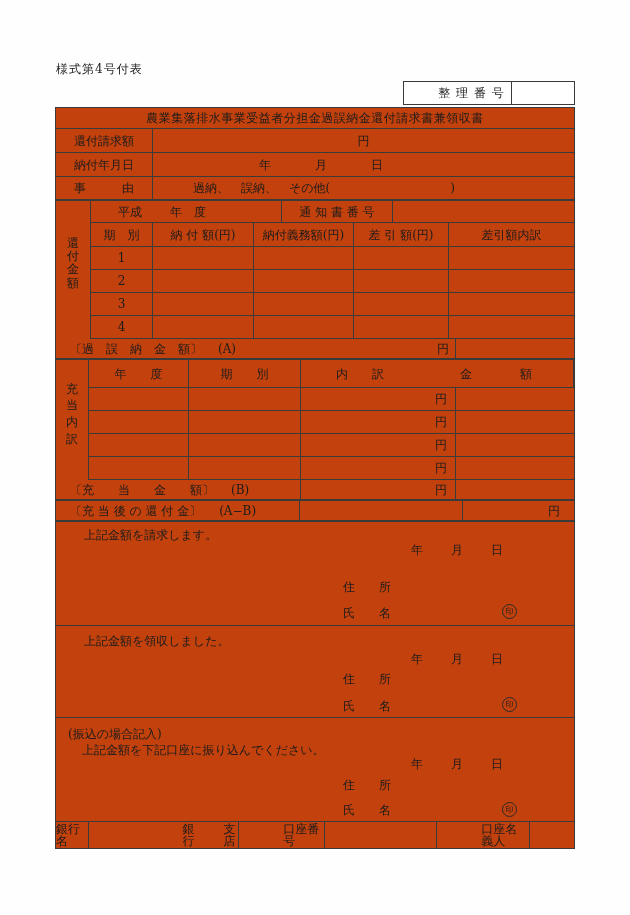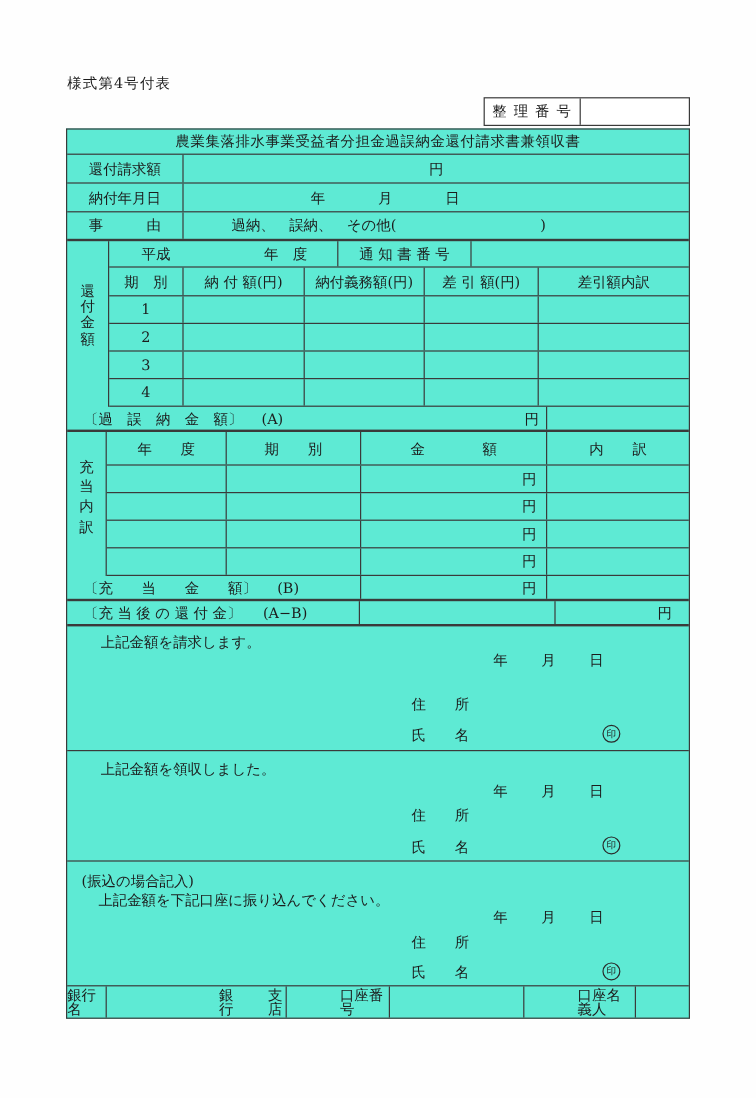--- a/index.html
+++ b/index.html
@@ -2,43 +2,43 @@
 <html><head>
 <meta charset="utf-8">
 <style>
   :root { --bc:#3a3a3a; --tc:#1c1c1c; }
   * { box-sizing:border-box; margin:0; padding:0; }
   html,body { background:#ffffff; }
   body { width:630px; height:915px; font-family:"DejaVu Serif","Liberation Serif",serif; color:var(--tc); font-size:12px; line-height:1; }
   .page { position:relative; width:630px; height:915px; background:#fefefe; overflow:hidden; }
   .form-code { position:absolute; left:56px; top:63px; letter-spacing:1px; }
   .ref-box { position:absolute; left:403px; top:81px; width:172px; height:24px; border:1px solid var(--bc); display:flex; background:#fff; }
-  .ref-label { width:80px; border-right:1px solid var(--bc); display:flex; align-items:center; justify-content:center; letter-spacing:1px; }
+  .ref-label { width:80px; border-right:1px solid var(--bc); display:flex; align-items:center; justify-content:center; letter-spacing:1px;margin-left:28px; }
   .ref-value { flex:1; }
-  .form { position:absolute; left:55px; top:107px; width:520px; border:1px solid var(--bc); background:#5eead4; }
+  .form { position:absolute; left:55px; top:107px; width:520px; border:1px solid var(--bc); background:#c2410c; }
   .row { display:flex; border-bottom:1px solid var(--bc); align-items:stretch; }
   .row.nob { border-bottom:none;gap:44px; }
   .row.thickb { border-bottom-width:2px; }
   .h21{height:21px}.h22{height:22px}.h23{height:23px}.h24{height:24px}.h26{height:26px}.h28{height:28px}
   .cell { border-right:1px solid var(--bc); display:flex; align-items:center; }
   .cell.last { border-right:none; flex:1; }
   .center { justify-content:center; }
   .w48{width:48px}.w61{width:61px}.w62{width:62px}.w72{width:72px}.w95{width:95px}.w97{width:97px}
   .w100{width:100px}.w101{width:101px}.w102{width:102px}.w111{width:111px}.w112{width:112px}
   .w134{width:134px}.w155{width:155px}.w163{width:163px}.w191{width:191px}.w244{width:244px}
   .w245{width:245px}.w400{width:400px}
   .title-row { display:flex; align-items:center; justify-content:center; height:21px; border-bottom:1px solid var(--bc); letter-spacing:.5px; }
   .band { display:flex; align-items:stretch; }
   .vlabel { border-right:1px solid var(--bc); display:flex; justify-content:center; }
   .vlabel > span { writing-mode:vertical-rl; text-orientation:upright; }
   .vlabel.refund { width:35px; } .vlabel.refund > span { letter-spacing:13px; padding-top:26px; }
   .vlabel.alloc { width:33px; } .vlabel.alloc > span { letter-spacing:17px; padding-top:12px; }
   .band-content { flex:1; display:flex; flex-direction:column; }
   .band-content .row:last-child { border-bottom:1px solid var(--bc); }
-  .era-cell { padding-left:27px; gap:78px; }
+  .era-cell { padding-left:27px; gap:28px; }
   .pl14{padding-left:14px}.pl40{padding-left:40px}
   .ml16{margin-left:16px}.ml17{margin-left:17px}.ml18{margin-left:18px}
   .yen-r { margin-left:auto; padding-right:8px; }
   .yen-r.pr6 { padding-right:6px; } .yen-r.pr14 { padding-right:14px; }
   .ymd-pay { padding-left:106px; gap:44px; }
   .sig { position:relative; border-bottom:1px solid var(--bc); }
   .sig.h104{height:104px} .sig.h92{height:92px}
   .abs { position:absolute; line-height:12px; white-space:pre; }
   .ymd { display:flex; gap:28px; }
   .seal { position:absolute; width:15px; height:15px; border:1px solid #2a2a2a; border-radius:50%; display:flex; align-items:center; justify-content:center; font-size:8px; line-height:1; }
@@ -142,22 +142,22 @@
     </div>
 
     <div class="band">
       <div class="vlabel alloc">
         <span>充当内訳</span>
       </div>
       <div class="band-content">
         <div class="row h28">
           <div class="cell w100 center">年　　度</div>
           <div class="cell w112 center">期　　別</div>
+          <div class="cell last center">内　　訳</div>
           <div class="cell w155 center">金　　　　額</div>
-          <div class="cell last center">内　　訳</div>
         </div>
         <div class="row h23">
           <div class="cell w100"></div>
           <div class="cell w112"></div>
           <div class="cell w155">
               <span class="yen-r">円</span>
             </div>
           <div class="cell last"></div>
         </div>
         <div class="row h23">

